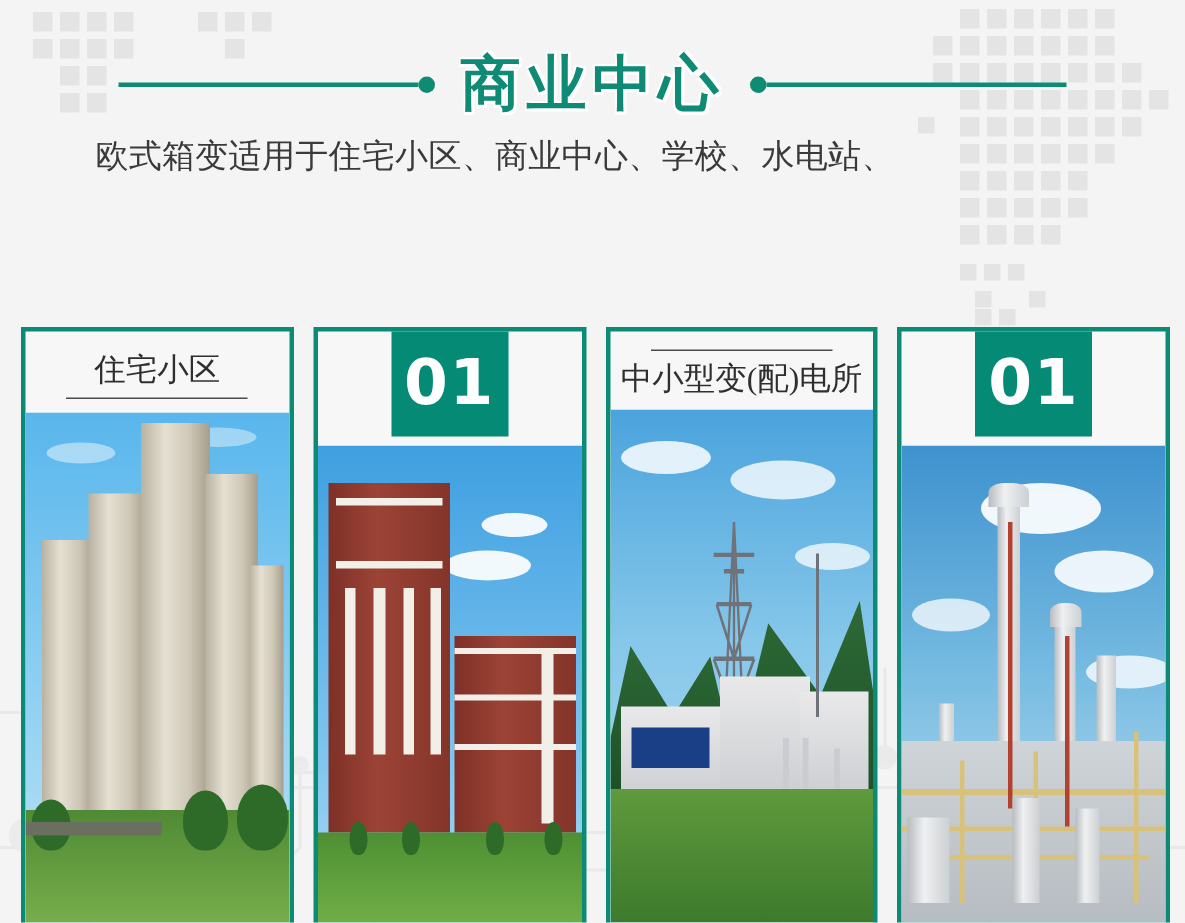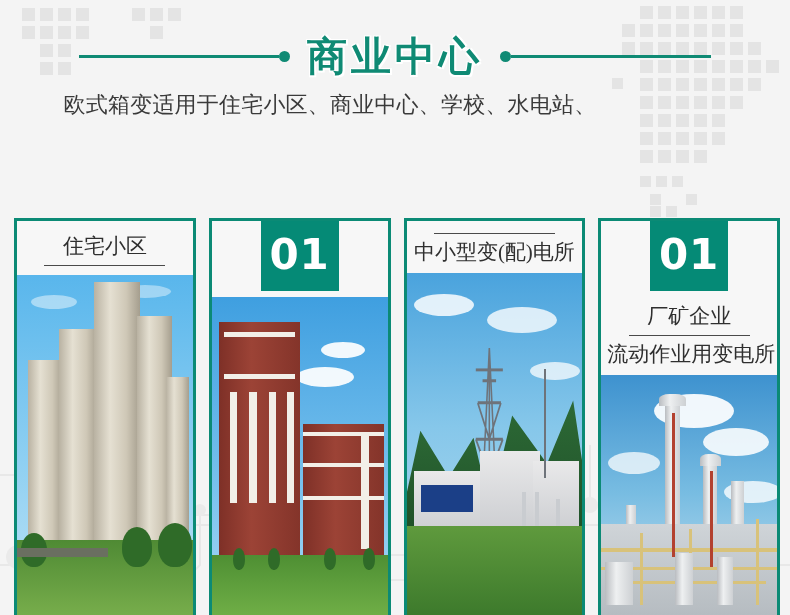--- a/index.html
+++ b/index.html
@@ -315,25 +315,20 @@
         <div class="pylon" style="left:85%;top:66%;height:16%;width:4px;background:#c9ccd0"></div>
         <div class="hill"></div>
       </div>
     </div>
   </div>
 
   <div class="card">
     <div class="badge">
       <span>01</span>
     </div>
-    <div class="labels">
-      <div class="lab top">厂矿企业</div>
-      <div class="divider"></div>
-      <div class="lab">流动作业用变电所</div>
-    </div>
     <div class="thumb">
       <div class="pic4">
         <div class="cloud" style="left:30%;top:8%;width:80px;height:34px;"></div>
         <div class="cloud" style="left:58%;top:22%;width:66px;height:28px;opacity:.95"></div>
         <div class="cloud" style="left:4%;top:32%;width:52px;height:22px;opacity:.8"></div>
         <div class="cloud" style="left:70%;top:44%;width:58px;height:22px;opacity:.85"></div>
         <div class="col" style="left:36%;top:10%;width:9%;height:62%;"></div>
         <div class="col" style="left:33%;top:8%;width:15%;height:5%;border-radius:40% 40% 0 0;"></div>
         <div class="col" style="left:58%;top:36%;width:8%;height:36%;"></div>
         <div class="col" style="left:56%;top:33%;width:12%;height:5%;border-radius:40% 40% 0 0;"></div>

